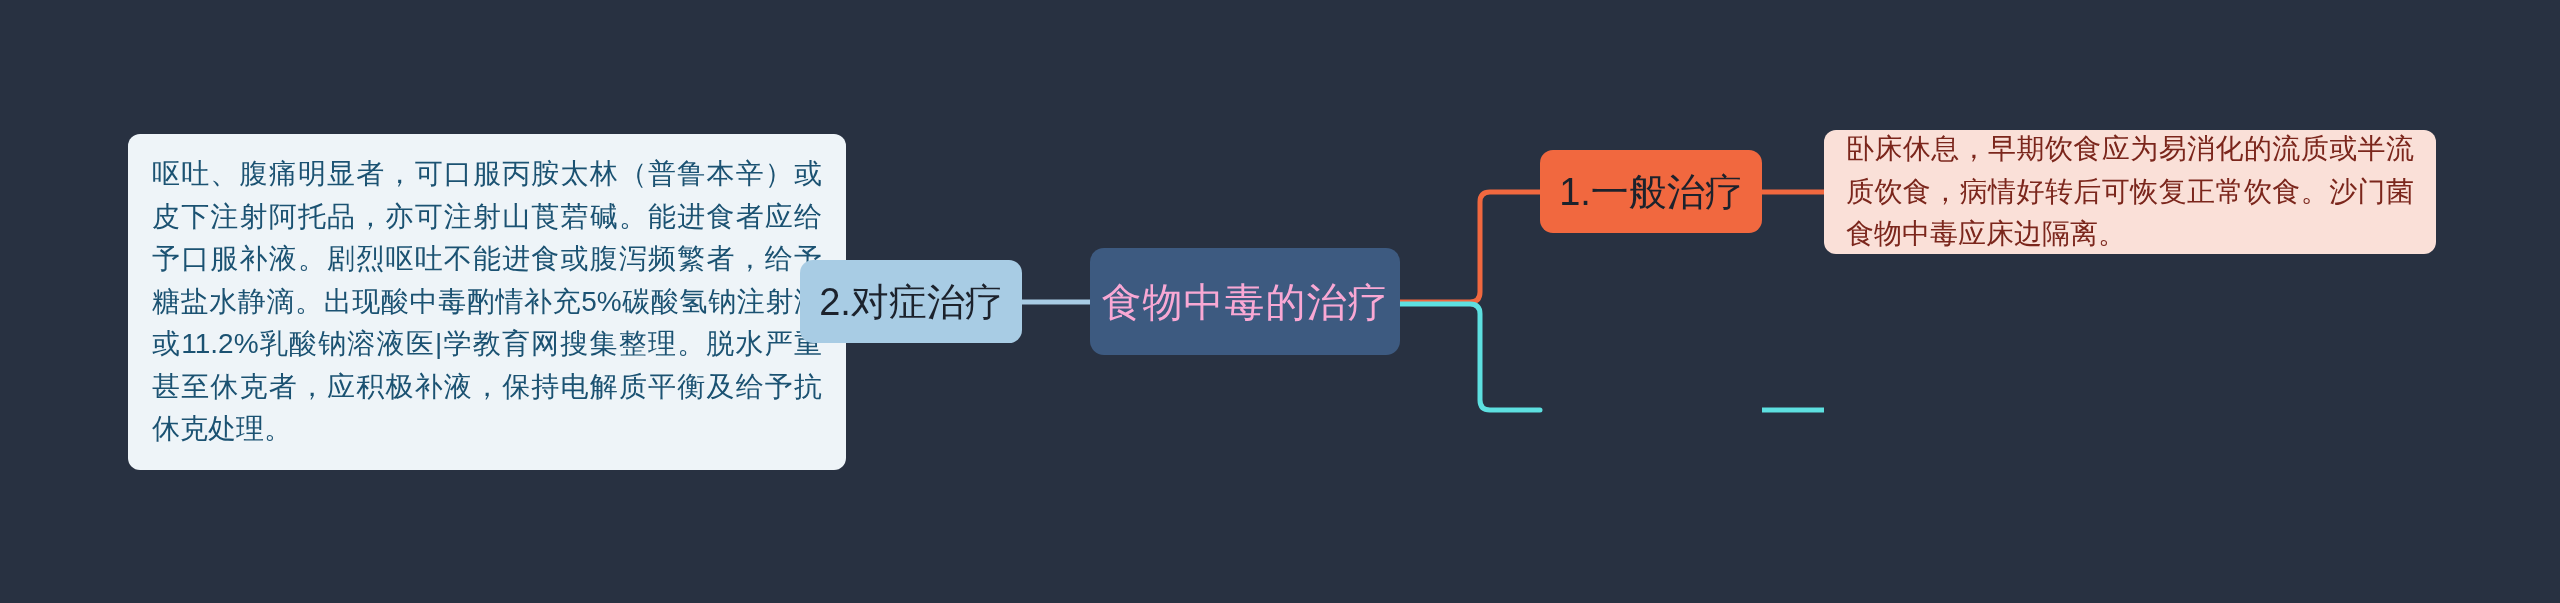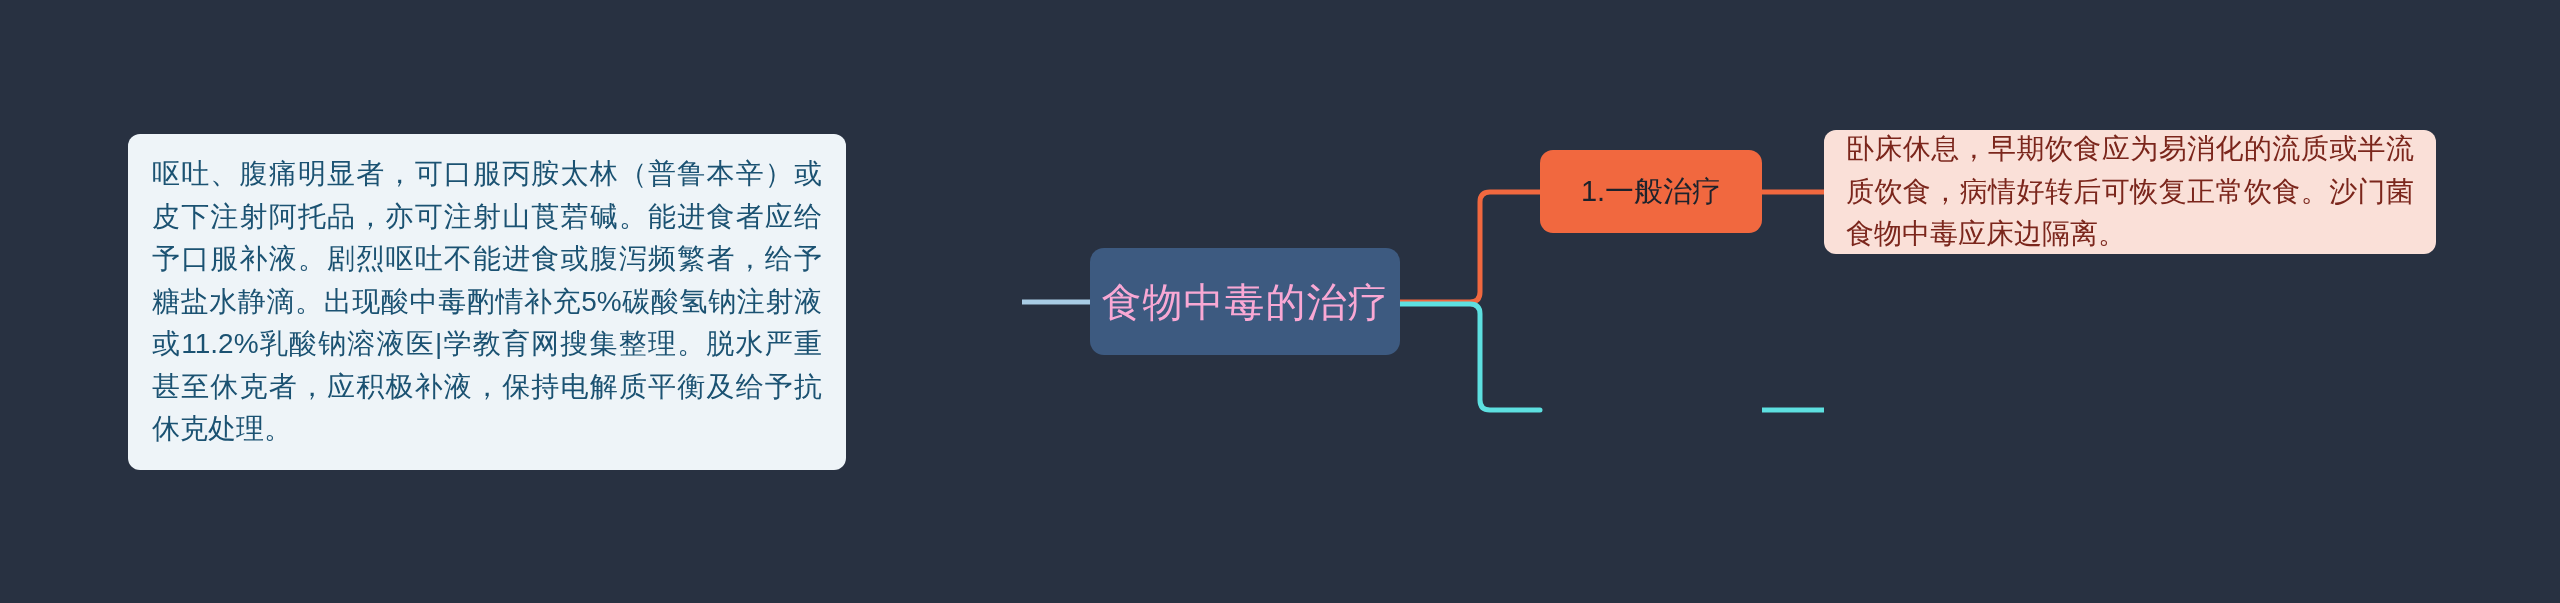--- a/index.html
+++ b/index.html
@@ -61,21 +61,21 @@
     white-space: nowrap;
     text-align: right;
   }
 
   
   .branch {
     border-radius: 13px;
     justify-content: center;
   }
   .branch .label {
-    font-size: 29px;
+    font-size: 38px;
     line-height: 1;
     white-space: nowrap;
     color: #1c222c;
   }
 
   .branch-2 {
     left: 800px;
     top: 260px;
     width: 222px;
     height: 83px;
@@ -161,20 +161,23 @@
 
     <path d="M1762,192 H1824" fill="none" stroke="#f1683f" stroke-width="5"></path>
 
     <path d="M1762,410 H1824" fill="none" stroke="#5de0e0" stroke-width="5"></path>
   </svg>
 
   <div class="card card-left">
     <div class="body">呕吐、腹痛明显者，可口服丙胺太林（普鲁本辛）或皮下注射阿托品，亦可注射山莨菪碱。能进食者应给予口服补液。剧烈呕吐不能进食或腹泻频繁者，给予糖盐水静滴。出现酸中毒酌情补充5%碳酸氢钠注射液或11.2%乳酸钠溶液医|学教育网搜集整理。脱水严重甚至休克者，应积极补液，保持电解质平衡及给予抗休克处理。</div>
   </div>
 
+  <div class="node branch branch-2">
+    <span class="label">2.对症治疗</span>
+  </div>
 
   <div class="node root">
     <span class="label">食物中毒的治疗</span>
   </div>
 
   <div class="node branch branch-1">
     <span class="label">1.一般治疗</span>
   </div>
 
 

